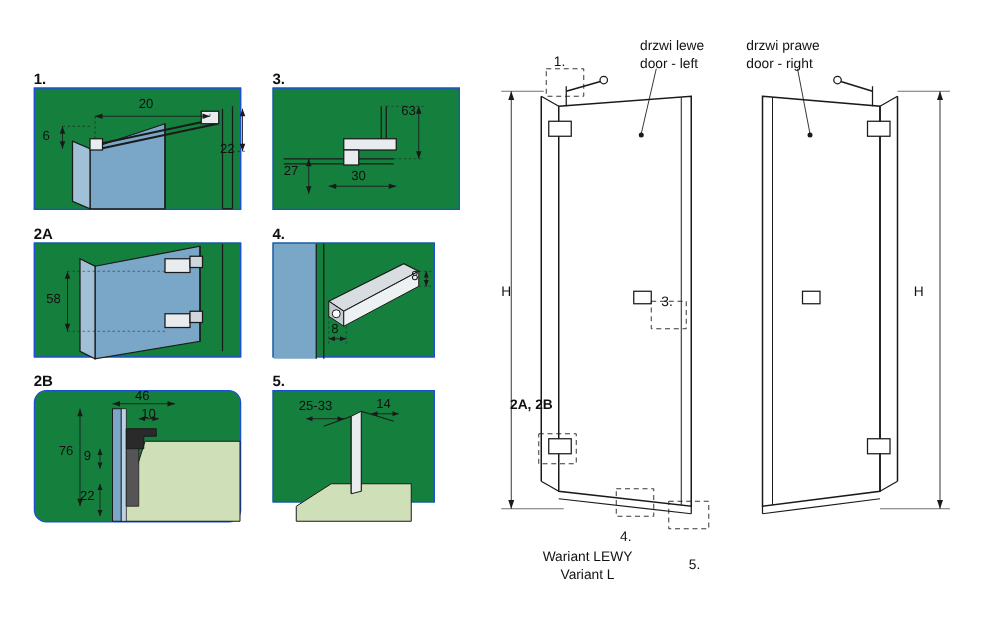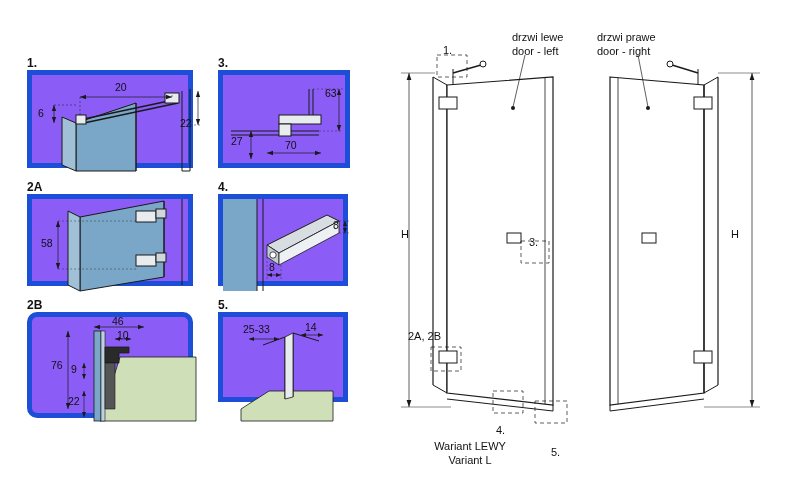--- a/index.html
+++ b/index.html
@@ -11,21 +11,21 @@
     color: #1a1a1a;
     overflow: hidden;
     position: relative;
   }
   #sheet { position: absolute; inset: 0; }
 
   .lbl { position: absolute; font-size: 11px; line-height: 1.15; color: #111; white-space: pre; }
   .lbl.dim { font-size: 10.5px; }
 
   
-  .panel { position: absolute; border: 5px solid #1d4ed8; background: #8b5cf6; }
+  .panel { position: absolute; border: 1px solid #1d4ed8; background: #15803d; }
   .panel-num { position: absolute; font-size: 12px; font-weight: bold; color: #111; }
 
   svg { display: block; position: absolute; top: 0; left: 0; overflow: visible; }
 
   .cap { position: absolute; font-size: 11px; text-align: center; line-height: 1.25; color: #111; }
 </style>
 </head>
 <body>
 
 <div id="sheet">
@@ -127,21 +127,21 @@
       <path d="M52,100 l-2,-5 h4 z" fill="#1a1a1a"></path>
     </svg>
     <div class="lbl dim" style="left:80px; top:-2px;">46</div>
     <div class="lbl dim" style="left:85px; top:12px;">10</div>
     <div class="lbl dim" style="left:19px; top:42px;">76</div>
     <div class="lbl dim" style="left:39px; top:46px;">9</div>
     <div class="lbl dim" style="left:36px; top:78px;">22</div>
   </div>
 
   <div class="panel-num" style="left:218px; top:56px;">3.</div>
-  <div class="panel" style="left:218px; top:70px; width:132px; height:98px;">
+  <div class="panel" style="left:218px; top:70px; width:150px; height:98px;">
     <svg width="130" height="98" viewBox="0 0 130 98">
 
       <line x1="8" y1="56" x2="96" y2="56" stroke="#1a1a1a" stroke-width="1"></line>
       <line x1="8" y1="60" x2="96" y2="60" stroke="#1a1a1a" stroke-width="1"></line>
 
       <rect x="56" y="40" width="42" height="9" fill="#e8ecef" stroke="#1a1a1a" stroke-width="1"></rect>
       <rect x="56" y="49" width="12" height="12" fill="#e8ecef" stroke="#1a1a1a" stroke-width="1"></rect>
 
       <line x1="86" y1="14" x2="86" y2="40" stroke="#1a1a1a" stroke-width="1"></line>
       <line x1="90" y1="14" x2="90" y2="40" stroke="#1a1a1a" stroke-width="1"></line>
@@ -156,21 +156,21 @@
       <path d="M28,56 l-2.2,6 h4.4 z" fill="#1a1a1a"></path>
       <path d="M28,84 l-2.2,-6 h4.4 z" fill="#1a1a1a"></path>
 
       <line x1="44" y1="78" x2="98" y2="78" stroke="#1a1a1a" stroke-width="0.7"></line>
       <path d="M44,78 l6,-2.2 v4.4 z" fill="#1a1a1a"></path>
       <path d="M98,78 l-6,-2.2 v4.4 z" fill="#1a1a1a"></path>
       <rect x="56" y="64" width="42" height="0" fill="none"></rect>
     </svg>
     <div class="lbl dim" style="left:102px; top:12px;">63</div>
     <div class="lbl dim" style="left:8px; top:60px;">27</div>
-    <div class="lbl dim" style="left:62px; top:64px;">70</div>
+    <div class="lbl dim" style="left:62px; top:64px;">30</div>
   </div>
 
   <div class="panel-num" style="left:218px; top:180px;">4.</div>
   <div class="panel" style="left:218px; top:194px; width:130px; height:92px;">
     <svg width="130" height="92" viewBox="0 0 130 92">
 
       <rect x="0" y="0" width="34" height="92" fill="#7aa7c7" stroke="none"></rect>
       <line x1="34" y1="0" x2="34" y2="92" stroke="#1a1a1a" stroke-width="1"></line>
       <line x1="40" y1="0" x2="40" y2="92" stroke="#1a1a1a" stroke-width="1"></line>
 
@@ -254,21 +254,21 @@
     <rect x="36" y="292" width="30" height="24" fill="none" stroke="#1a1a1a" stroke-width="0.7" stroke-dasharray="4,3"></rect>
     <rect x="98" y="336" width="30" height="22" fill="none" stroke="#1a1a1a" stroke-width="0.7" stroke-dasharray="4,3"></rect>
     <rect x="140" y="346" width="32" height="22" fill="none" stroke="#1a1a1a" stroke-width="0.7" stroke-dasharray="4,3"></rect>
 
     <line x1="130" y1="0" x2="118" y2="52" stroke="#1a1a1a" stroke-width="0.7"></line>
     <circle cx="118" cy="53" r="2" fill="#1a1a1a"></circle>
   </svg>
 
   <div class="lbl" style="left:443px; top:44px;">1.</div>
   <div class="lbl" style="left:529px; top:236px;">3.</div>
-  <div class="lbl" style="left:408px; top:330px;">2A, 2B</div>
+  <div class="lbl" style="left:408px; top:318px;font-weight:bold;">2A, 2B</div>
   <div class="lbl" style="left:496px; top:424px;">4.</div>
   <div class="lbl" style="left:551px; top:446px;">5.</div>
   <div class="lbl" style="left:401px; top:228px;">H</div>
 
   <div class="lbl" style="left:512px; top:31px;">drzwi lewe</div>
   <div class="lbl" style="left:512px; top:45px;">door - left</div>
 
   <svg width="180" height="400" viewBox="0 0 180 400" style="left:600px; top:55px;">
 
     <polygon points="10,22 104,30 104,338 10,350" fill="#ffffff" stroke="#1a1a1a" stroke-width="1.2"></polygon>

